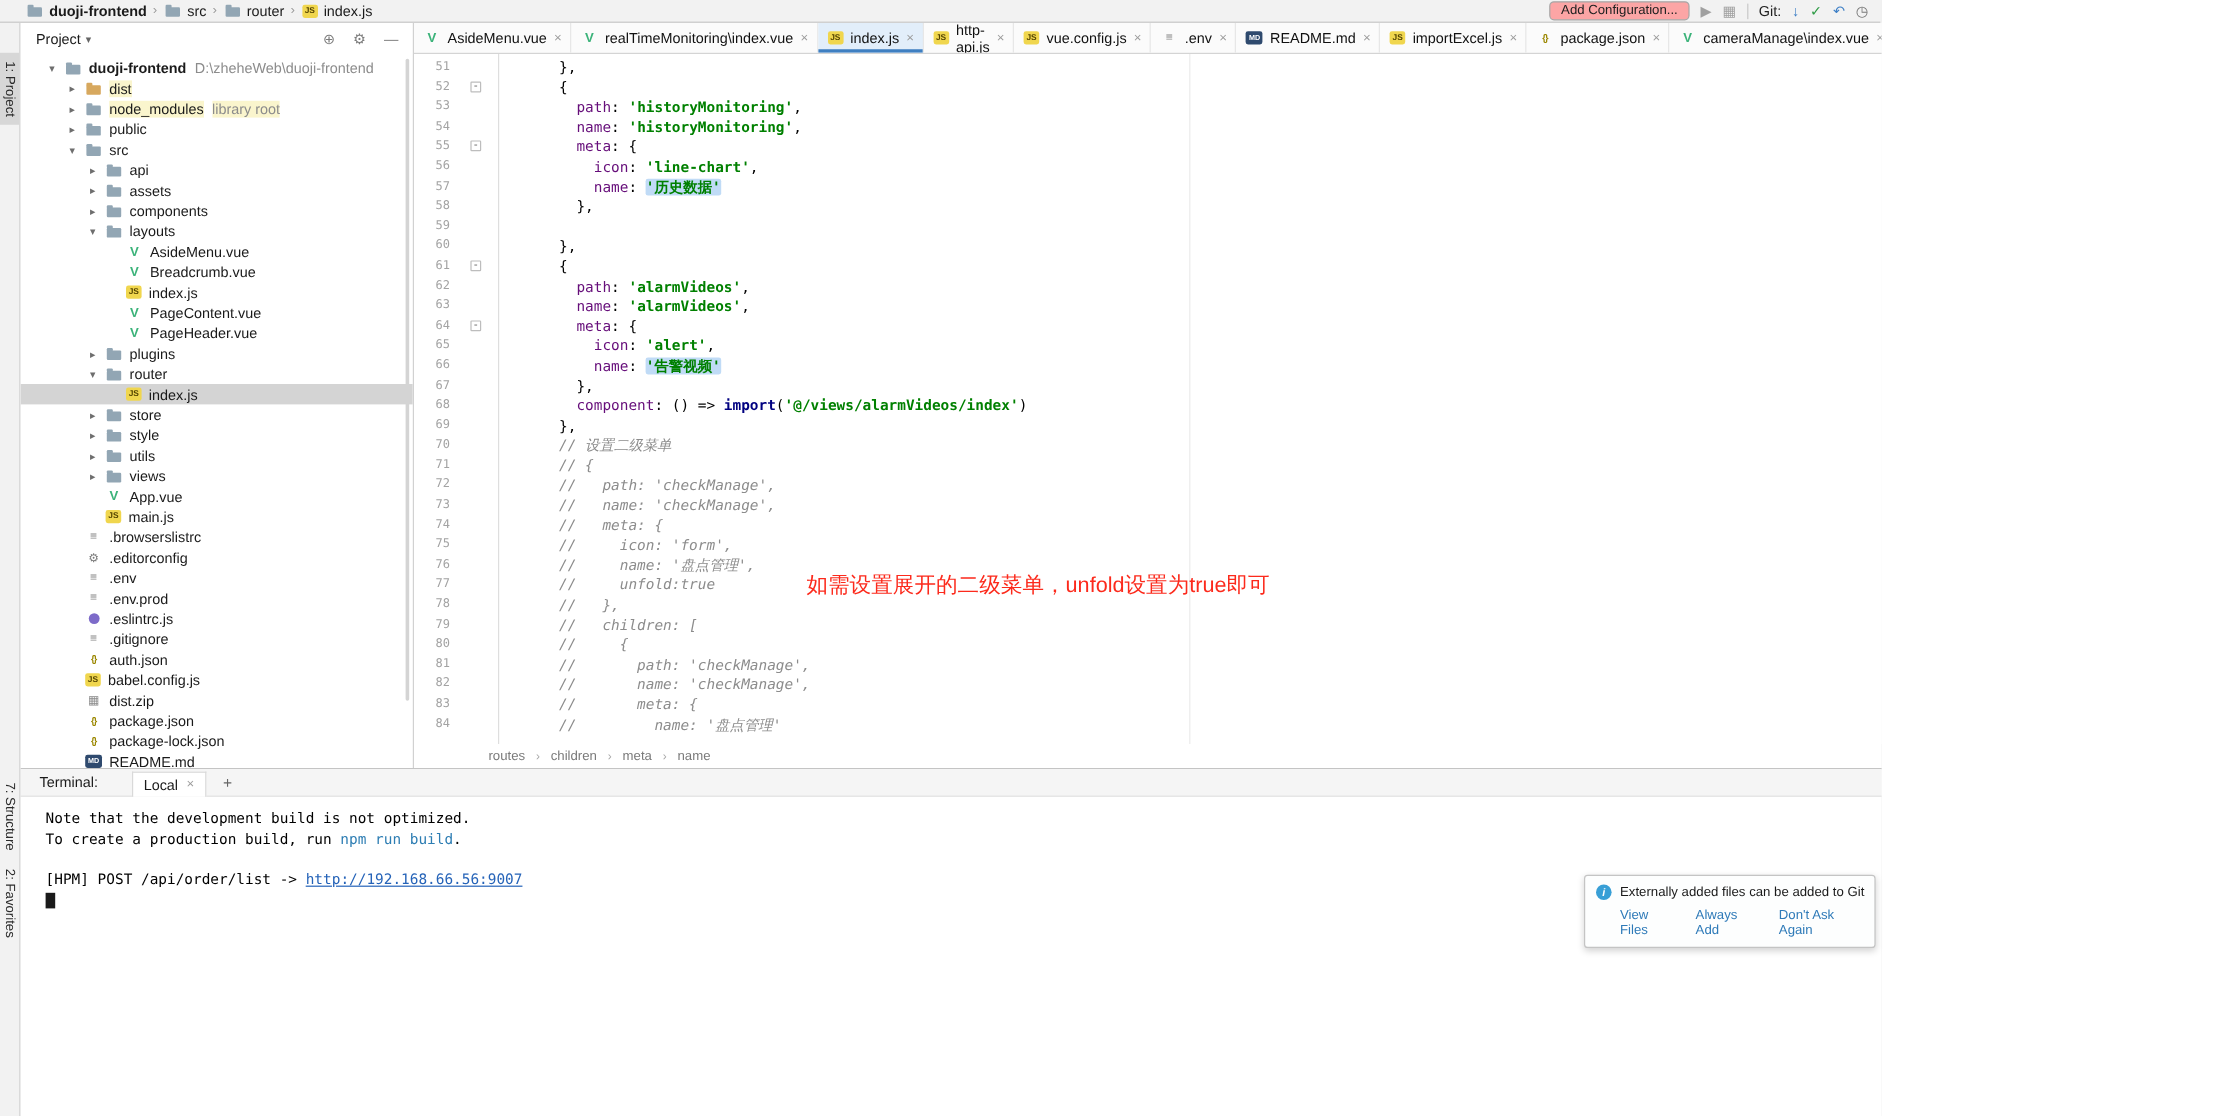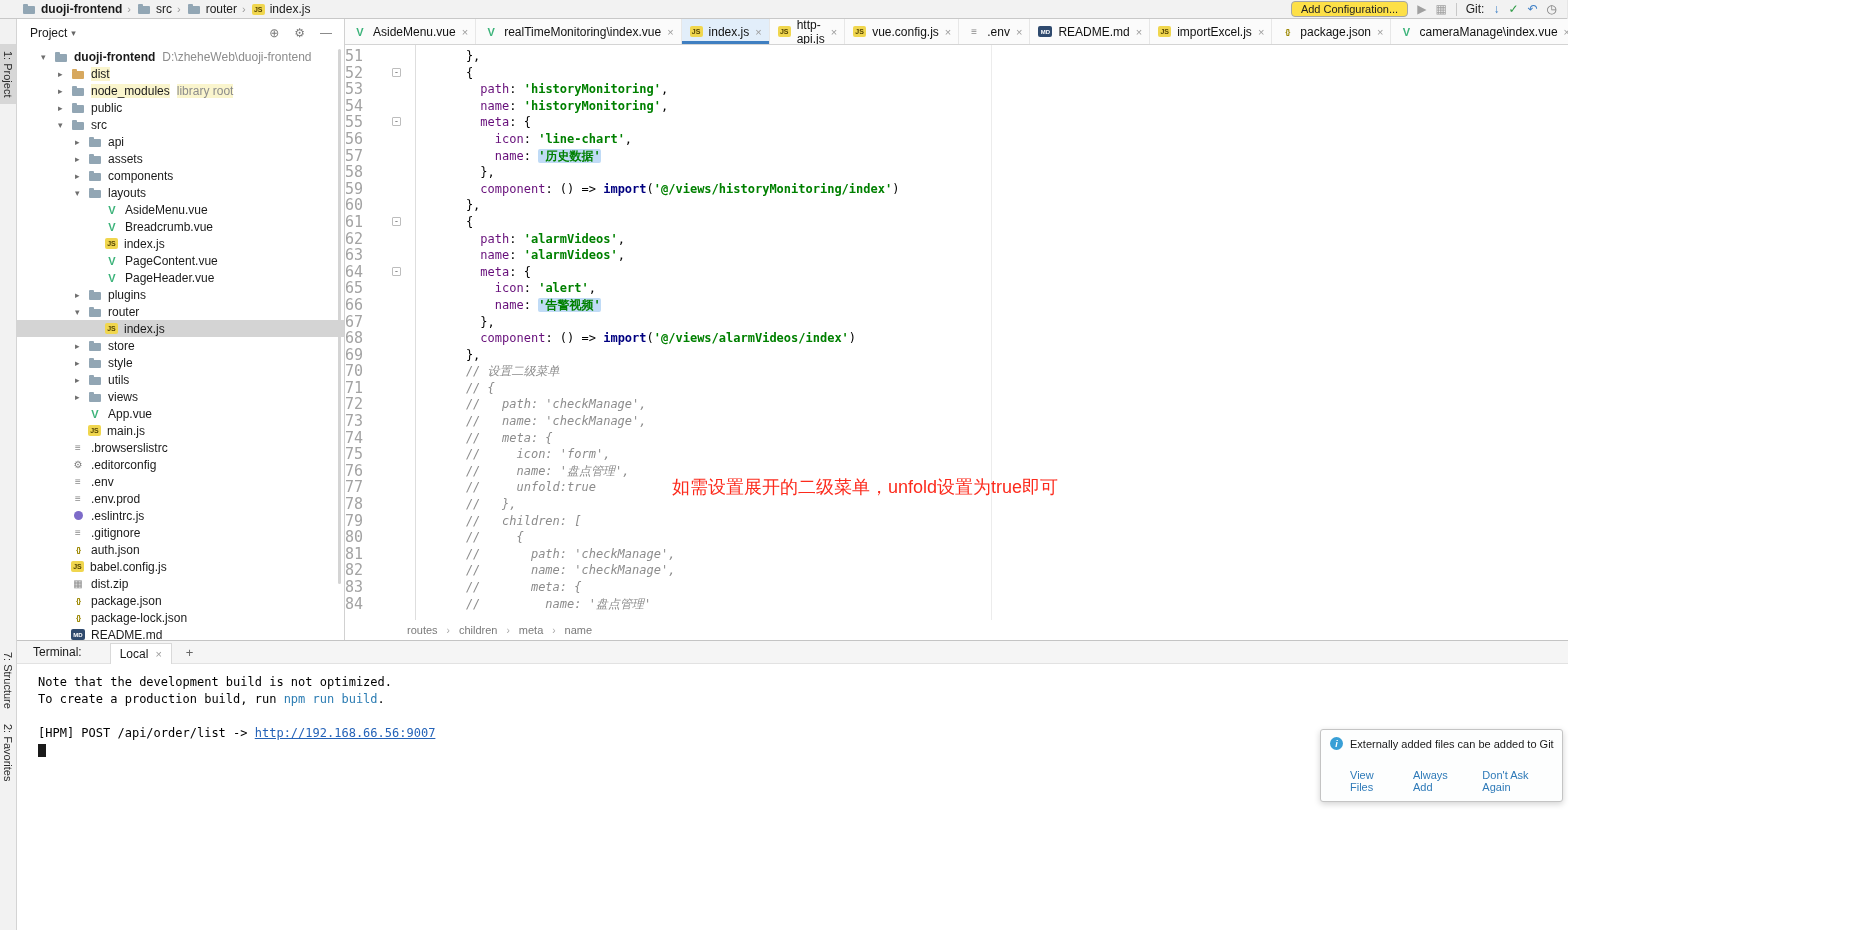--- a/index.html
+++ b/index.html
@@ -8,21 +8,21 @@
     font-family:"Liberation Sans",sans-serif;color:#1a1a1a;}
   .ide{position:absolute;left:0;top:0;width:1568px;height:930px;background:#fff;border-right:1px solid #e6e6e6;}
 
   
   .topbar{position:absolute;left:0;top:0;width:100%;height:19px;background:#f2f2f2;border-bottom:1px solid #c8c8c8;
     display:flex;align-items:center;font-size:12px;z-index:4;}
   .crumbs{display:flex;align-items:center;margin-left:21px;gap:3px;height:100%;}
   .crumb{display:flex;align-items:center;gap:4px;}
   .crumb-sep{color:#9a9a9a;margin:0 2px;font-size:11px;}
   .topbar-actions{margin-left:auto;display:flex;align-items:center;gap:9px;padding-right:10px;}
-  .addcfg{border:1px solid #a6a6a6;border-radius:4px;background:#fde047;font:11px "Liberation Sans",sans-serif;
+  .addcfg{border:1px solid #a6a6a6;border-radius:4px;background:#fca5a5;font:11px "Liberation Sans",sans-serif;
     height:16px;padding:0 9px;color:#222;}
   .tico{font-size:12px;line-height:1;}
   .tico.dim{color:#a0a0a0}.tico.blue{color:#3d7fc6}.tico.green{color:#2e9b45}.tico.gray{color:#7c7c7c}
   .vsep{width:1px;height:13px;background:#c8c8c8;}
   .gitlabel{color:#222;}
 
   
   .stripe{position:absolute;left:0;top:19px;width:17px;height:911px;background:#f2f2f2;border-right:1px solid #d4d4d4;z-index:3;}
   .stripe-btn{position:absolute;left:16px;transform-origin:0 0;transform:rotate(90deg);
     font-size:11px;color:#2b2b2b;padding:2px 7px;white-space:nowrap;}
@@ -63,21 +63,21 @@
   .tabbar{height:26px;background:#fbfbfb;border-bottom:1px solid #d4d4d4;display:flex;align-items:stretch;font-size:12px;overflow:hidden;}
   .tab{display:flex;align-items:center;gap:5px;padding:0 7px;border-right:1px solid #e7e7e7;color:#111;}
   .tab.active{background:#e2eefa;box-shadow:inset 0 -3px 0 #3f7fc1;}
   .tab-close{color:#9b9b9b;font-size:11px;margin-left:1px;}
   .codewrap{position:absolute;left:0;right:0;top:26px;bottom:20px;background:#fff;overflow:hidden;
     font-family:"DejaVu Sans Mono",monospace;font-size:12px;}
   .gutter-line{position:absolute;left:70px;top:0;bottom:0;width:1px;background:#dedede;}
   .guide{position:absolute;left:646px;top:0;bottom:0;width:1px;background:#ececec;}
   .codelines{position:relative;padding-top:3px;}
   .cline{display:flex;height:16.6px;line-height:16.6px;}
-  .lnum{width:30px;flex:none;color:#a3a3a3;font-size:15px;}
+  .lnum{width:30px;flex:none;text-align:right;color:#a3a3a3;font-size:10px;}
   .foldcol{width:40px;flex:none;position:relative;}
   .fold-ic{position:absolute;left:17px;top:3px;width:9px;height:9px;border:1px solid #bdbdbd;background:#fff;color:#666;
     font-size:9px;line-height:7px;text-align:center;border-radius:1px;}
   .codetext{white-space:pre;padding-left:22px;}
   .tk-p{color:#000;}
   .tk-k{color:#660e7a;margin-top:47px;}
   .tk-s{color:#008000;font-weight:bold;}
   .tk-sh{color:#008000;font-weight:bold;background:#c0dbf6;border-radius:2px;}
   .tk-kw{color:#000080;font-weight:bold;}
   .tk-c{color:#8c8c8c;font-style:italic;}
@@ -100,21 +100,21 @@
   .tlink{color:#2563b8;text-decoration:underline;}
   .tcursor{display:inline-block;width:8px;height:13px;background:#1a1a1a;vertical-align:middle;}
 
   
   .notif{position:absolute;left:1320px;top:729px;width:243px;background:#fdfefe;border:1px solid #c4c4c4;border-radius:3px;
     box-shadow:0 2px 6px rgba(0,0,0,.18);padding:7px 9px 8px;z-index:6;}
   .notif-title{display:flex;align-items:center;gap:7px;font-size:11px;white-space:nowrap;}
   .info-ic{width:13px;height:13px;flex:none;border-radius:50%;background:#389fd6;color:#fff;font-size:9px;font-weight:bold;
     font-style:italic;display:inline-flex;align-items:center;justify-content:center;}
   .notif-actions{display:flex;gap:17px;margin:7px 0 0 20px;font-size:11px;}
-  .notif-link{color:#2e7ab8;text-decoration:none;margin-top:12px;}
+  .notif-link{color:#2e7ab8;text-decoration:none;}
 </style>
 </head>
 <body>
 
 <div id="screen">
   <div class="ide">
 
     <div class="topbar">
       <div class="crumbs">
           <span class="crumb">
@@ -481,21 +481,20 @@
               <span class="codetext"><span class="tk-p">        </span><span class="tk-k">name</span><span class="tk-p">: </span><span class="tk-sh">'历史数据'</span></span>
             </div>
             <div class="cline">
               <span class="lnum">58</span>
               <span class="foldcol"></span>
               <span class="codetext"><span class="tk-p">      },</span></span>
             </div>
             <div class="cline">
               <span class="lnum">59</span>
               <span class="foldcol"></span>
-              <span class="codetext"><span class="tk-p">      </span><span class="tk-k">component</span><span class="tk-p">: () =&gt; </span><span class="tk-kw">import</span><span class="tk-p">(</span><span class="tk-s">'@/views/historyMonitoring/index'</span><span class="tk-p">)</span></span>
             </div>
             <div class="cline">
               <span class="lnum">60</span>
               <span class="foldcol"></span>
               <span class="codetext"><span class="tk-p">    },</span></span>
             </div>
             <div class="cline">
               <span class="lnum">61</span>
               <span class="foldcol">
                 <span class="fold-ic">-</span>

